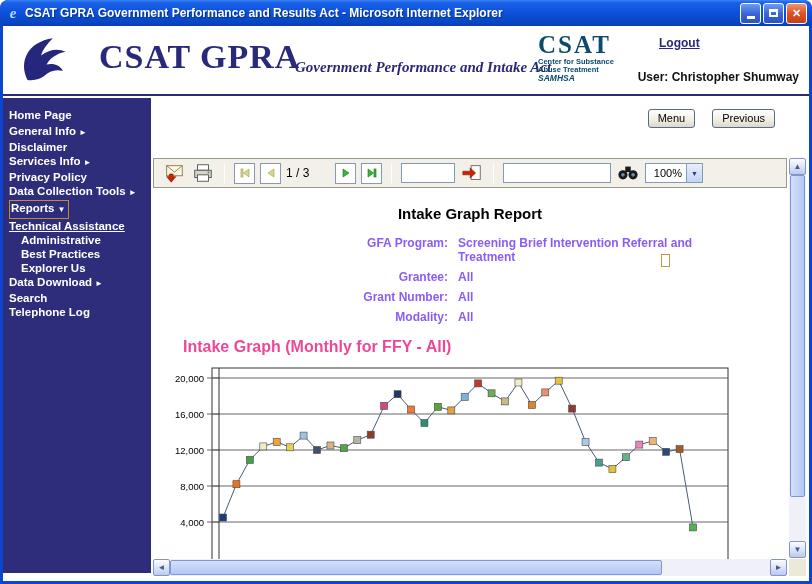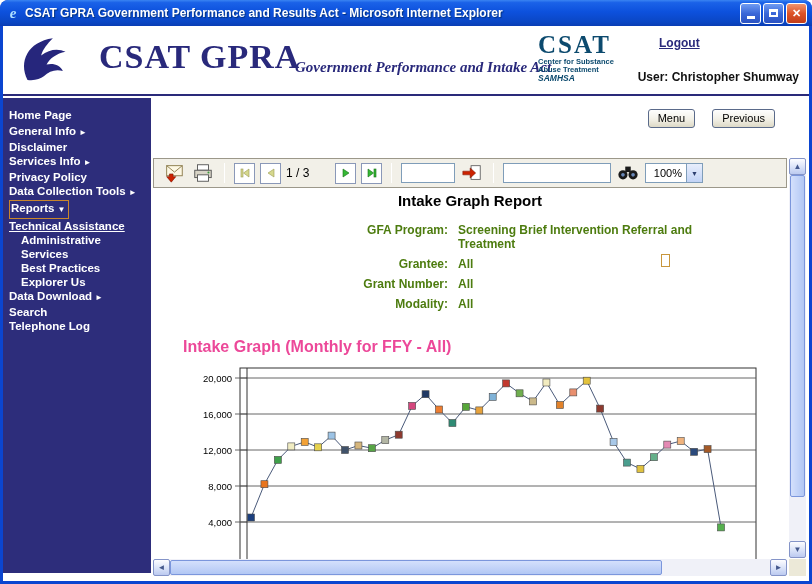--- a/index.html
+++ b/index.html
@@ -50,27 +50,27 @@
   .pgbtn{width:21px;height:21px;background:#fff;border:1px solid #8a98b8;display:flex;align-items:center;justify-content:center;cursor:pointer;}
   .page-indicator{font-size:12px;color:#000;min-width:44px;text-align:left;}
   .tb-input{height:20px;border:1px solid #7f9db9;font-size:11px;padding:0 3px;font-family:"Liberation Sans",sans-serif;}
   .tb-input.short{width:54px;}
   .tb-input.long{width:108px;}
   .zoom-select{display:flex;height:20px;border:1px solid #7f9db9;background:#fff;align-items:center;cursor:pointer;text-align:right;}
   .zoom-text{font-size:11px;padding:0 4px;width:40px;}
   .zoom-dd{width:16px;height:18px;background:linear-gradient(180deg,#e8eefc,#c2d3f6);border-left:1px solid #7f9db9;display:flex;align-items:center;justify-content:center;color:#2c3e6e;font-size:7px;}
   
   .report{position:absolute;top:92px;left:2px;right:22px;height:369px;overflow:hidden;background:#fff;}
-  .report-title{text-align:center;font-size:15px;font-weight:bold;margin-top:2px;color:#000;}
-  .fields{display:grid;grid-template-columns:295px 300px;column-gap:10px;row-gap:6px;margin-top:14px;font-size:12px;font-weight:bold;color:#4d7c0f;}
+  .report-title{text-align:center;font-size:15px;font-weight:bold;margin-top:15px;color:#000;}
+  .fields{display:grid;grid-template-columns:295px 300px;column-gap:10px;row-gap:6px;margin-top:14px;font-size:12px;font-weight:bold;color:#8b5cf6;}
   .f-label{text-align:right;}
   .f-value{max-width:280px;}
   .artifact{position:absolute;left:508px;top:64px;width:9px;height:13px;border:1px solid #c8963c;}
   .chart-title{position:absolute;top:148px;left:30px;width:582px;text-align:left;font-size:16px;font-weight:bold;color:#ec4899;}
-  .chart-wrap{position:absolute;top:174px;left:44px;width:560px;height:195px;overflow:hidden;text-align:center;}
+  .chart-wrap{position:absolute;top:174px;left:16px;width:560px;height:195px;overflow:hidden;text-align:center;}
   
   .vscroll{position:absolute;top:60px;right:3px;width:17px;height:400px;display:flex;flex-direction:column;}
   .hscroll{position:absolute;top:461px;left:2px;right:22px;height:17px;display:flex;}
   .sc-btn{width:17px;height:17px;flex:none;background:linear-gradient(180deg,#fdfdff 0%,#d9e2f8 55%,#bccaf0 100%);
     border:1px solid #8494c8;border-radius:2px;display:flex;align-items:center;justify-content:center;color:#44588c;font-size:8px;cursor:pointer;}
   .v-track{flex:1;background:#f0f1f8;position:relative;}
   .h-track{flex:1;background:#f0f1f8;position:relative;}
   .v-thumb{position:absolute;left:0;top:0;width:15px;height:88%;margin:0 1px;background:linear-gradient(90deg,#d4e0fc,#b2c7f4);border:1px solid #7b96dc;border-radius:2px;}
   .h-thumb{position:absolute;left:0;top:0;height:15px;width:82%;margin:1px 0;background:linear-gradient(180deg,#d4e0fc,#b2c7f4);border:1px solid #7b96dc;border-radius:2px;}
   .scroll-corner{position:absolute;top:461px;right:3px;width:17px;height:17px;background:#ece9d8;}
@@ -117,21 +117,20 @@
     <div class="sidebar">
       <div class="sb-item"><span class="sb-hl"><span class="sb-label">Home Page</span><span class="sb-arrow"></span></span></div>
       <div class="sb-item"><span class="sb-hl"><span class="sb-label">General Info</span><span class="sb-arrow">►</span></span></div>
       <div class="sb-item"><span class="sb-hl"><span class="sb-label">Disclaimer</span></span></div>
       <div class="sb-item"><span class="sb-hl"><span class="sb-label">Services Info</span><span class="sb-arrow">►</span></span></div>
       <div class="sb-item"><span class="sb-hl"><span class="sb-label">Privacy Policy</span></span></div>
       <div class="sb-item"><span class="sb-hl"><span class="sb-label">Data Collection Tools</span><span class="sb-arrow">►</span></span></div>
       <div class="sb-item selected"><span class="sb-hl"><span class="sb-label">Reports</span><span class="sb-arrow">▼</span></span></div>
       <div class="sb-item underline"><span class="sb-hl"><span class="sb-label">Technical Assistance</span></span></div>
       <div class="sb-item sub"><span class="sb-hl"><span class="sb-label">Administrative</span></span></div>
-      <div class="sb-item sub"><span class="sb-hl"><span class="sb-label">Services</span></span></div>
       <div class="sb-item sub"><span class="sb-hl"><span class="sb-label">Best Practices</span></span></div>
       <div class="sb-item sub"><span class="sb-hl"><span class="sb-label">Explorer Us</span></span></div>
       <div class="sb-item"><span class="sb-hl"><span class="sb-label">Data Download</span><span class="sb-arrow">►</span></span></div>
       <div class="sb-item"><span class="sb-hl"><span class="sb-label">Search</span></span></div>
       <div class="sb-item"><span class="sb-hl"><span class="sb-label">Telephone Log</span></span></div>
     </div>
 
     <div class="main">
 
       <div class="nav-buttons">

